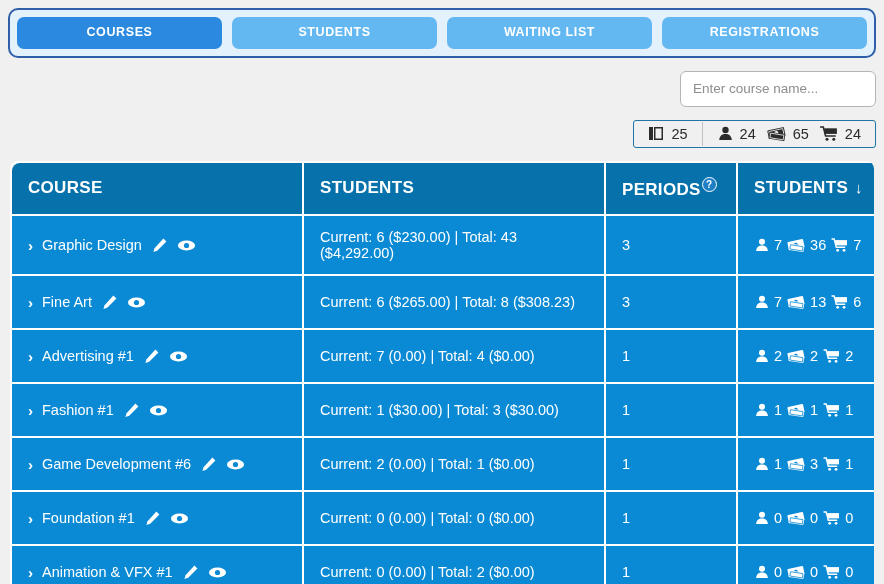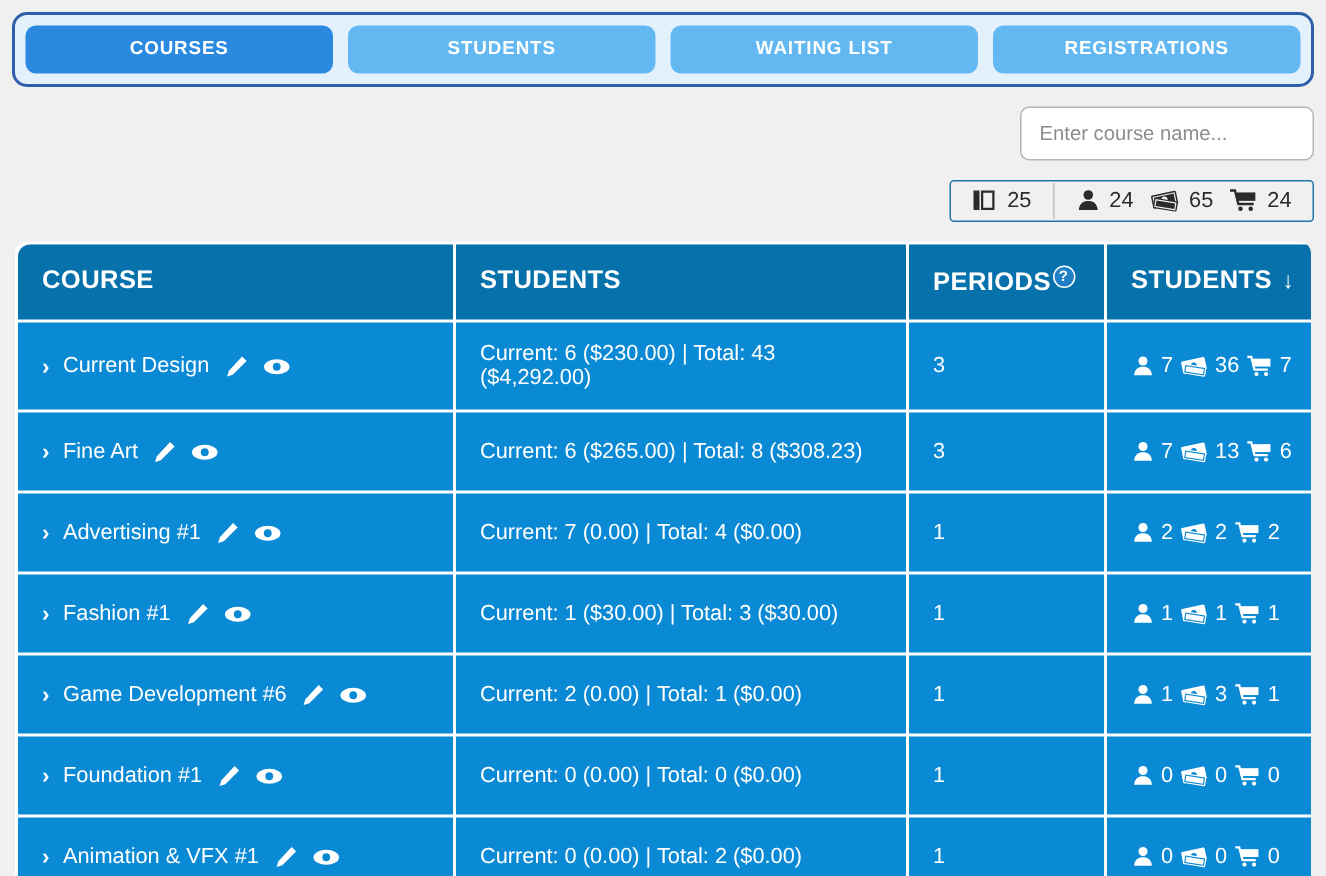--- a/index.html
+++ b/index.html
@@ -263,21 +263,21 @@
           <span>STUDENTS</span><span class="sort-arrow">↓</span>
         </th>
       </tr>
     </thead>
     <tbody>
 
       <tr>
         <td>
           <div class="course-cell">
             <span class="chev">›</span>
-            <span class="course-name">Current Design</span>
+            <span class="course-name">Graphic Design</span>
             <span class="icon-btn">
               <svg width="17" height="17" viewBox="0 0 17 17">
                   <path d="M12.4 1.6 L15.4 4.6 L6.2 13.8 L2.4 15 L3.6 11.2 Z" fill="#ffffff"></path>
                 </svg>
             </span>
             <span class="icon-btn">
               <svg width="19" height="17" viewBox="0 0 19 17">
                   <ellipse cx="9.5" cy="8.5" rx="8.5" ry="5" fill="#ffffff"></ellipse>
                   <circle cx="9.5" cy="8.5" r="2.6" fill="#0a8ad4"></circle>
                 </svg>

